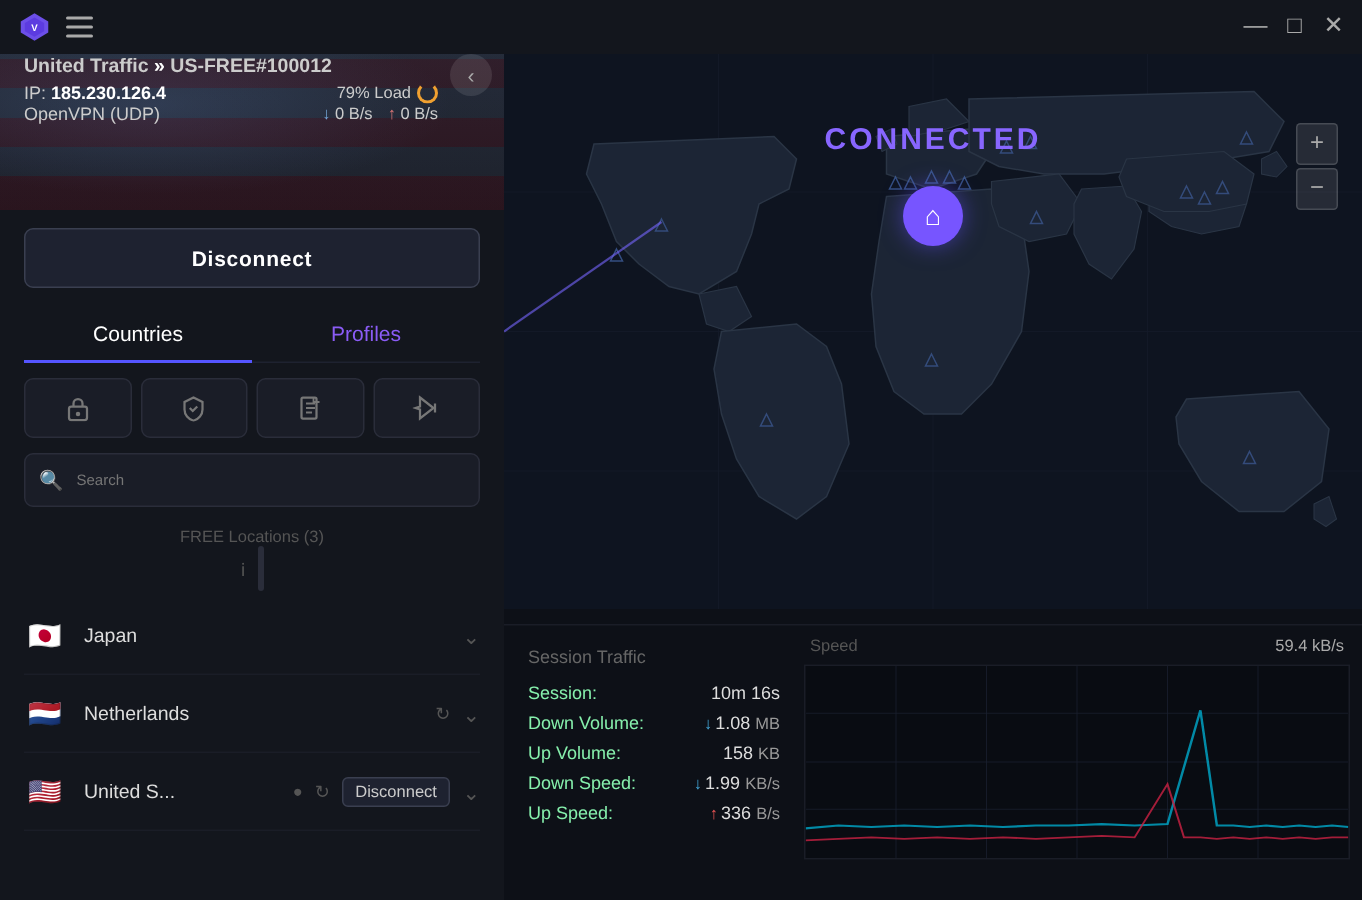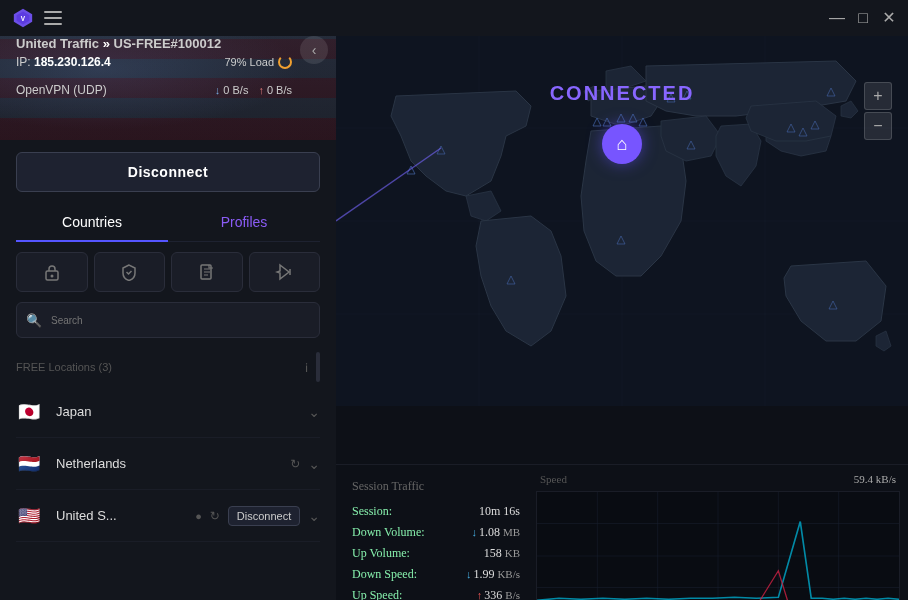--- a/index.html
+++ b/index.html
@@ -119,21 +119,21 @@
       font-weight: 600;
       margin-bottom: 4px;
     }
     .hero-server span {
       color: #ccc;
     }
     .hero-ip-row {
       display: flex;
       justify-content: space-between;
       align-items: center;
-      margin-bottom: 14px;
+      margin-bottom: 0;
     }
     .hero-ip {
       font-size: 12px;
       color: #ccc;
     }
     .hero-ip strong {
       color: #fff;
       font-weight: 600;
     }
     .hero-load {
@@ -275,23 +275,24 @@
       top: 50%;
       transform: translateY(-50%);
       color: #555;
       font-size: 13px;
     }
 
     
     .location-header {
       display: flex;
       align-items: center;
-      justify-content: space-between;
+      justify-content: center;
       padding: 6px 16px 4px;
       flex-shrink: 0;
+      flex-direction: column;
     }
     .location-label {
       font-size: 11px;
       color: #555;
     }
     .info-icon {
       color: #555;
       font-size: 12px;
       cursor: pointer;
     }
@@ -431,26 +432,25 @@
       align-items: center;
       justify-content: center;
       border-radius: 3px;
     }
 
     
     .traffic-panel {
       position: absolute;
       bottom: 0;
       left: 0; right: 0;
-      height: 136px;
+      height: 184px;
       background: #0d1017;
       border-top: 1px solid #1a1d27;
       display: flex;
       gap: 0;
-      font-family: Liberation Serif, serif;
     }
 
     .traffic-stats {
       width: 200px;
       padding: 14px 16px;
       flex-shrink: 0;
     }
     .traffic-title {
       font-size: 12px;
       color: #666;

